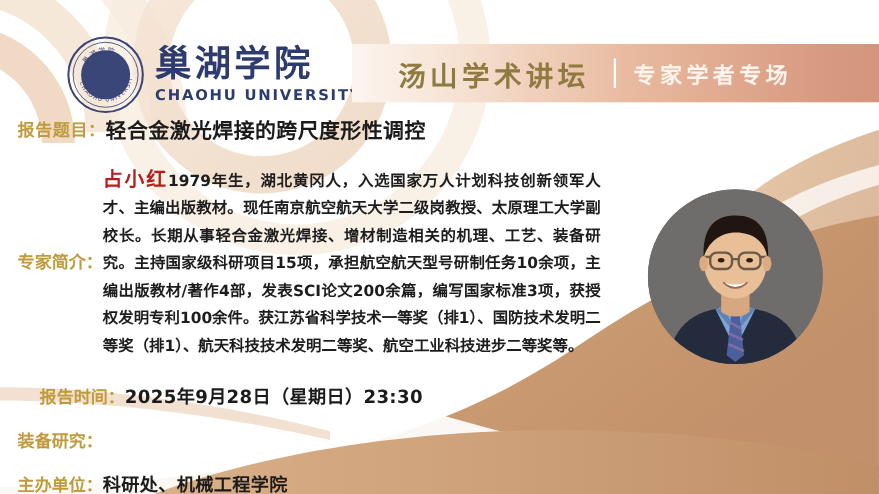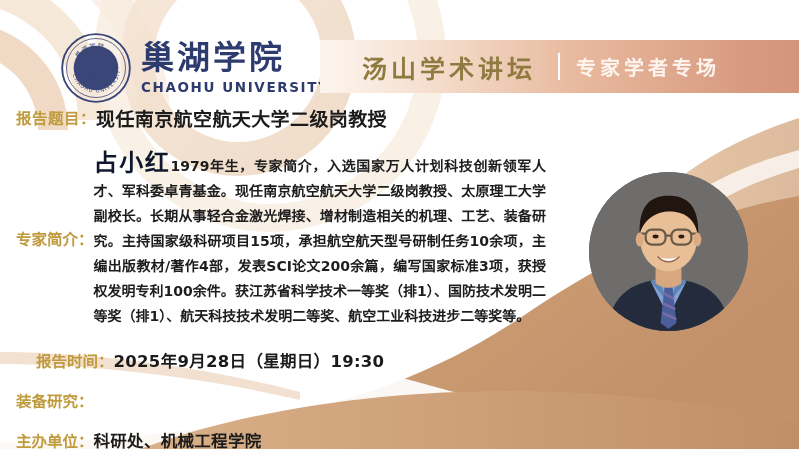--- a/index.html
+++ b/index.html
@@ -66,21 +66,21 @@
   .title-row{margin:4px 0 0 16px;}
   .title-row .label{font-size:15.5px;line-height:22px;letter-spacing:0.5px;}
   .title-row .value{font-size:19px;line-height:22px;letter-spacing:0.4px;}
 
   .bio-row{margin:21px 0 0 16px;width:530px;}
   .bio-row .label{font-size:15.5px;line-height:25px;}
   .bio-body{
     font-size:14px;line-height:25px;color:#1d1d1d;font-weight:600;
     text-align:justify;text-justify:inter-ideograph;
   }
-  .bio-name{font-size:24px;font-weight:700;color:#0f172a;letter-spacing:1px;}
+  .bio-name{font-size:18px;font-weight:700;color:#b91c1c;letter-spacing:1px;}
 
   .meta{margin-left:16px;}
   .meta .row{margin-top:18px;}
   .meta .label{font-size:15.5px;line-height:22px;}
   .meta .value{font-size:16.5px;line-height:22px;letter-spacing:0.3px;}
   .meta-time{margin-top:22px !important;margin-left:20px;}
 
   
   .portrait{
     position:absolute;left:589px;top:172px;width:159px;height:159px;
@@ -174,34 +174,34 @@
       <span class="banner-main">汤山学术讲坛</span>
       <span class="banner-div"></span>
       <span class="banner-sub">专家学者专场</span>
     </div>
   </div>
 
   <div class="content">
 
     <div class="row title-row">
       <span class="label">报告题目：</span>
-      <span class="value">现任南京航空航天大学二级岗教授</span>
+      <span class="value">轻合金激光焊接的跨尺度形性调控</span>
     </div>
 
     <div class="row bio-row">
       <span class="label">专家简介：</span>
       <span class="bio-body">
-        <span class="bio-name">占小红</span><span>1979年生，专家简介，入选国家万人计划科技创新领军人才、军科委卓青基金。现任南京航空航天大学二级岗教授、太原理工大学副校长。长期从事轻合金激光焊接、增材制造相关的机理、工艺、装备研究。主持国家级科研项目15项，承担航空航天型号研制任务10余项，主编出版教材/著作4部，发表SCI论文200余篇，编写国家标准3项，获授权发明专利100余件。获江苏省科学技术一等奖（排1）、国防技术发明二等奖（排1）、航天科技技术发明二等奖、航空工业科技进步二等奖等。</span>
+        <span class="bio-name">占小红</span><span>1979年生，湖北黄冈人，入选国家万人计划科技创新领军人才、主编出版教材。现任南京航空航天大学二级岗教授、太原理工大学副校长。长期从事轻合金激光焊接、增材制造相关的机理、工艺、装备研究。主持国家级科研项目15项，承担航空航天型号研制任务10余项，主编出版教材/著作4部，发表SCI论文200余篇，编写国家标准3项，获授权发明专利100余件。获江苏省科学技术一等奖（排1）、国防技术发明二等奖（排1）、航天科技技术发明二等奖、航空工业科技进步二等奖等。</span>
       </span>
     </div>
 
     <div class="meta">
       <div class="row meta-time">
         <span class="label">报告时间：</span>
-        <span class="value">2025年9月28日（星期日）19:30</span>
+        <span class="value">2025年9月28日（星期日）23:30</span>
       </div>
       <div class="row">
         <span class="label">装备研究：</span>
       </div>
       <div class="row">
         <span class="label">主办单位：</span>
         <span class="value">科研处、机械工程学院</span>
       </div>
     </div>
   </div>

